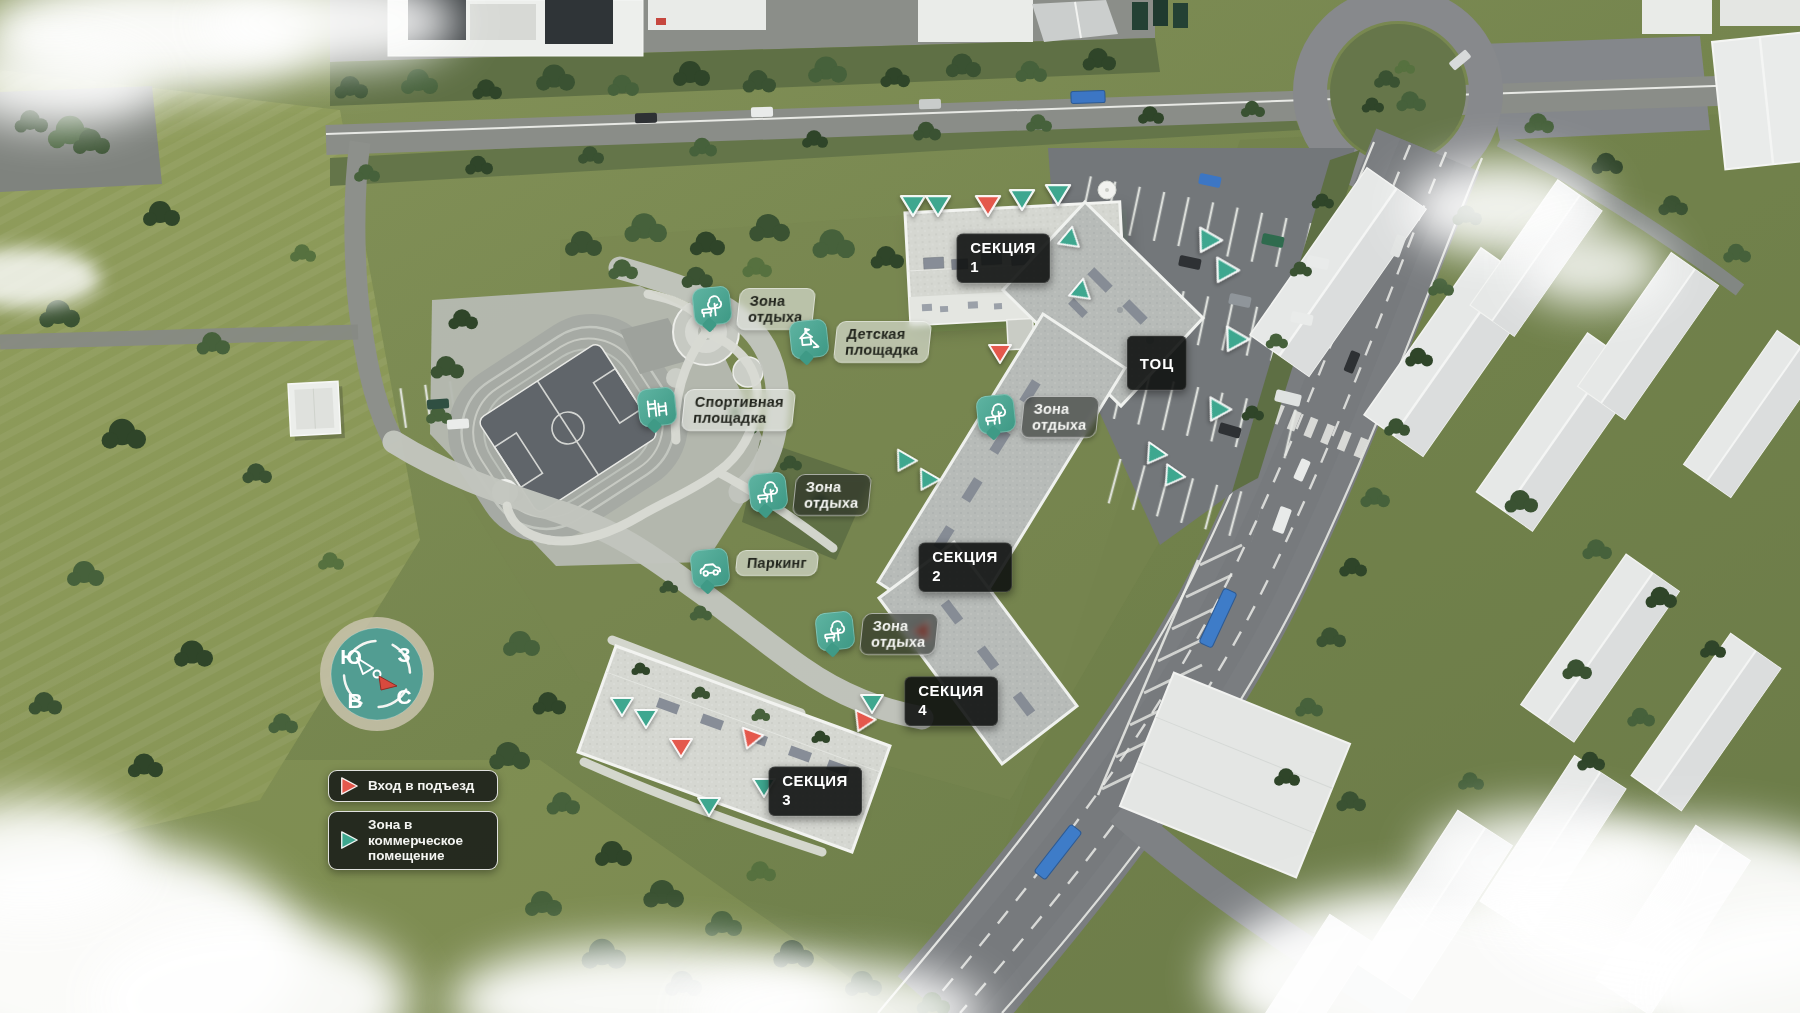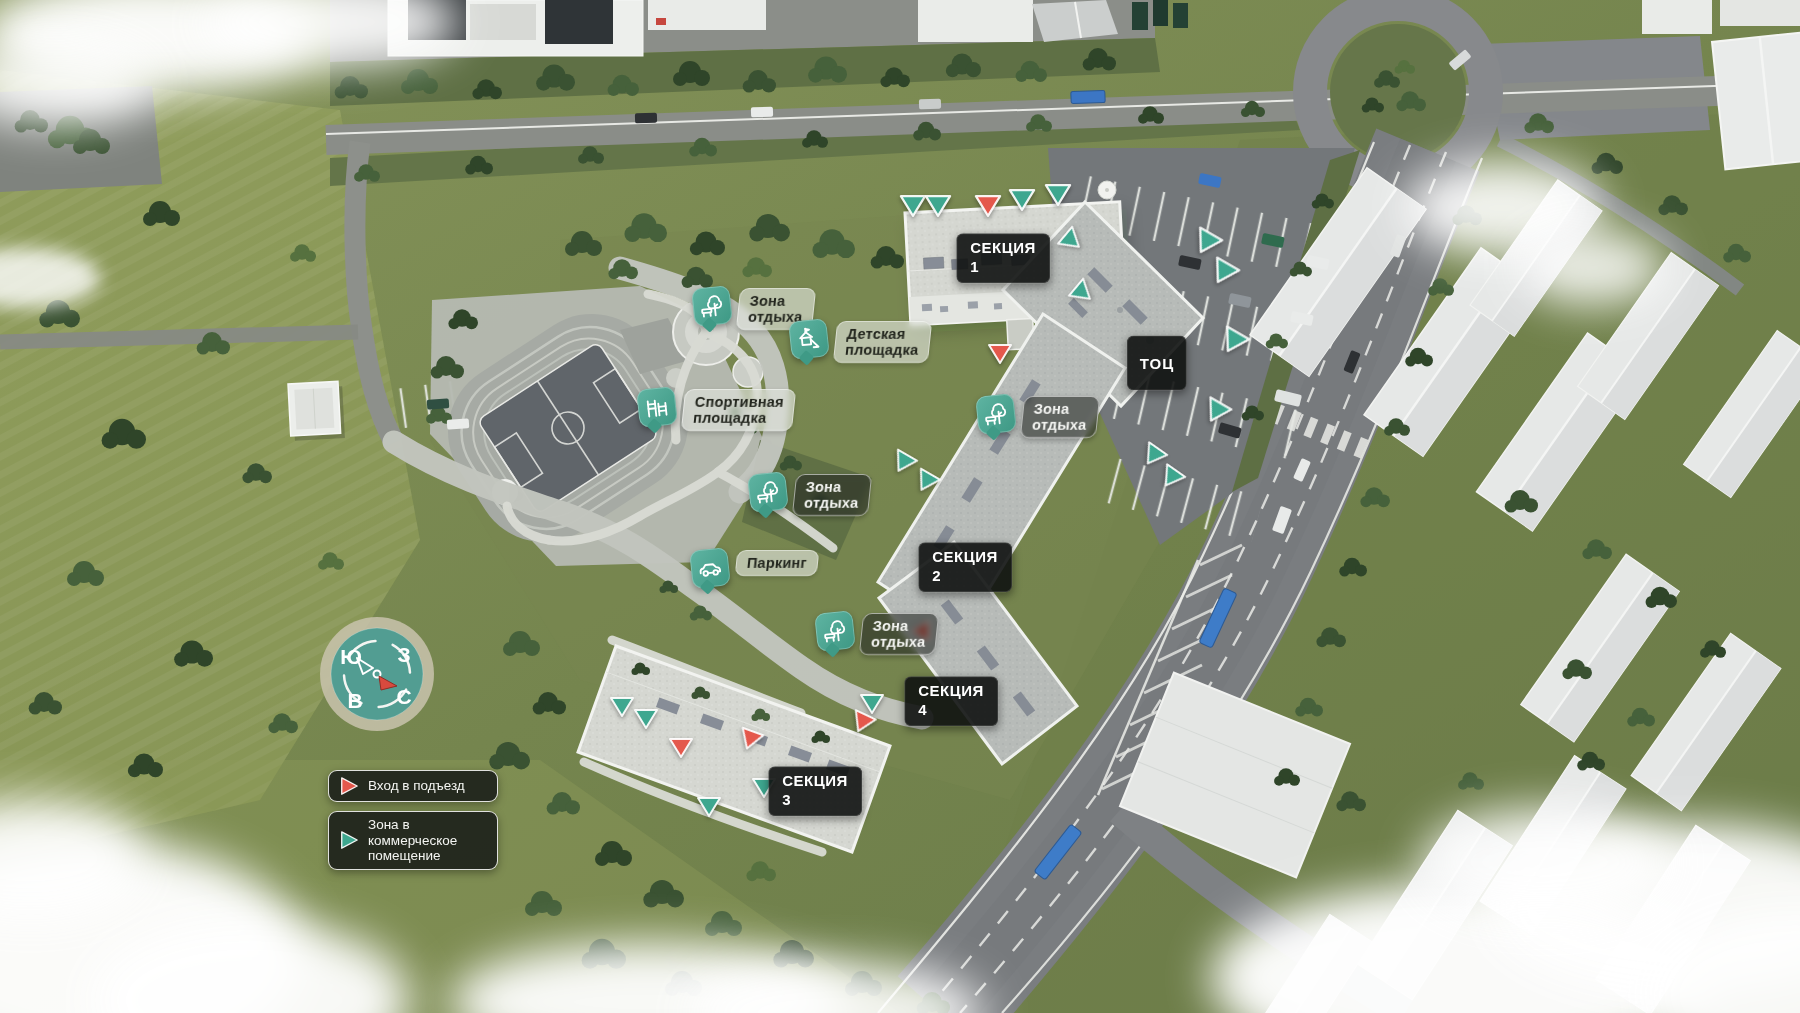--- a/index.html
+++ b/index.html
@@ -26,31 +26,31 @@
     border:1px solid rgba(255,255,255,.45);box-shadow:0 2px 5px rgba(0,0,0,.18);backdrop-filter:blur(3px);}
   .poi-dark .poi-tx{background:rgba(32,37,33,.58);color:#f4f5f2;
     border:1px solid rgba(255,255,255,.55);box-shadow:0 2px 5px rgba(0,0,0,.25);backdrop-filter:blur(3px);}
 
   
   .sec-label,.mall-label{position:absolute;transform:translate(-50%,-50%);
     background:rgba(16,18,17,.9);color:#fff;border-radius:7px;text-align:left;
     border:1px solid rgba(255,255,255,.14);box-shadow:0 3px 8px rgba(0,0,0,.4);}
   .sec-label{padding:5px 13px;font-size:15px;font-weight:700;letter-spacing:.5px;line-height:1.25;}
   .sec-label span{display:block;}
-  .mall-label{padding:18px 12px;font-size:15px;font-weight:700;letter-spacing:1px;}
+  .mall-label{padding:18px 12px;font-size:15px;font-weight:700;letter-spacing:1px;border-radius:6px;}
 
   
   .compass{position:absolute;width:140px;height:140px;transform:translate(-50%,-50%);}
   .compass text{font-family:"Liberation Sans","DejaVu Sans",sans-serif;font-size:21px;font-weight:700;fill:#fff;}
 
   
   .legend{position:absolute;width:170px;display:flex;flex-direction:column;gap:9px;}
   .legend-item{display:flex;align-items:center;gap:9px;background:rgba(20,23,21,.84);
     border:1.5px solid rgba(250,251,249,.88);border-radius:9px;padding:5px 10px;
-    color:#f4f5f2;font-size:13.5px;font-weight:400;line-height:1.15;box-shadow:0 3px 8px rgba(0,0,0,.35);}
+    color:#f4f5f2;font-size:13.5px;font-weight:700;line-height:1.15;box-shadow:0 3px 8px rgba(0,0,0,.35);}
   .legend-item svg{flex:0 0 auto;}
 </style>
 </head>
 <body>
 
 <div id="scene">
 
 <svg width="0" height="0" style="position:absolute" aria-hidden="true">
   <defs>
     <g id="ic-tree-bench" fill="none" stroke="#fff" stroke-width="1.7" stroke-linecap="round" stroke-linejoin="round">

